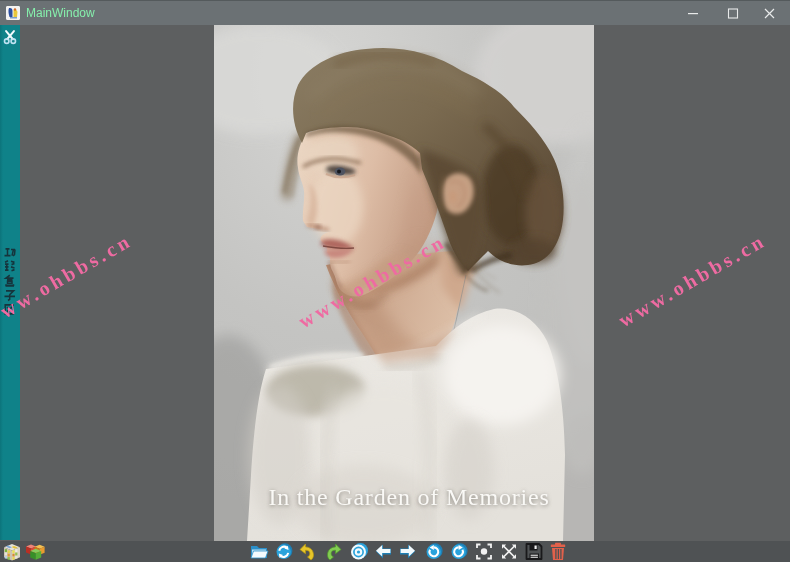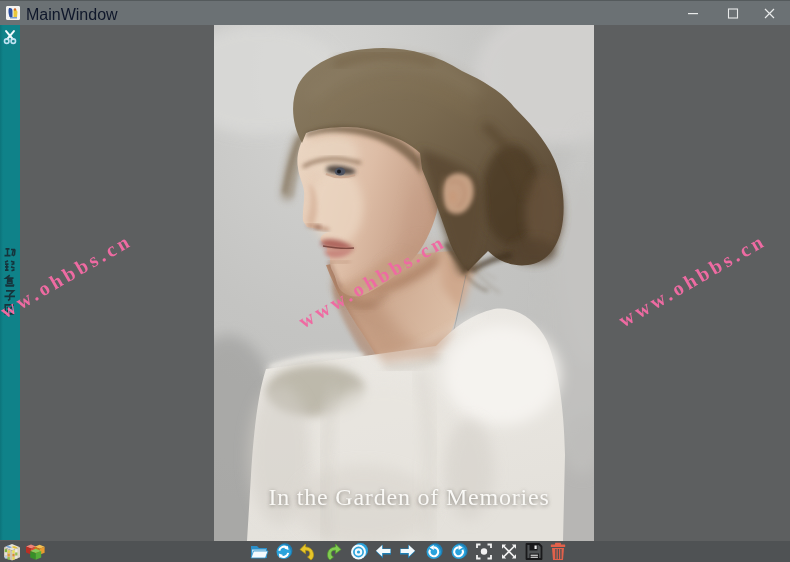--- a/index.html
+++ b/index.html
@@ -1,21 +1,21 @@
 <!DOCTYPE html>
 <html><head>
 <meta charset="utf-8">
 <style>
   html,body{margin:0;padding:0;width:790px;height:562px;overflow:hidden;
     background:#5d5f60;font-family:"Liberation Sans",sans-serif;}
   #stage{position:absolute;top:0;left:0;width:790px;height:562px;overflow:hidden;}
   #titlebar{position:absolute;top:0;left:0;width:790px;height:25px;background:#6b7174;
     border-top:1px solid #545a5c;box-sizing:border-box;}
   #appicon{position:absolute;left:6px;top:5px;width:14px;height:14px;background:#fff;border-radius:2px;}
-  #apptitle{position:absolute;left:26px;top:5px;color:#0f172a;font-size:16px;}
+  #apptitle{position:absolute;left:26px;top:5px;color:#86efac;font-size:12px;}
   .winbtn{position:absolute;top:0;height:25px;color:#e8eaea;}
   #sidebar{position:absolute;left:0;top:25px;width:20px;height:515px;
     background:linear-gradient(90deg,#0c747b 0,#0f8289 3px,#0f8289 100%);}
   #toolbar{position:absolute;left:0;top:541px;width:790px;height:21px;background:#4f5254;}
   #photo{position:absolute;left:214px;top:25px;width:380px;height:516px;}
   .wm{position:absolute;color:#ee6ba2;font-family:"Liberation Serif",serif;
     font-size:20px;letter-spacing:3.6px;font-weight:bold;white-space:pre;
     transform:rotate(-30deg);transform-origin:0 100%;}
 </style>
 </head>

